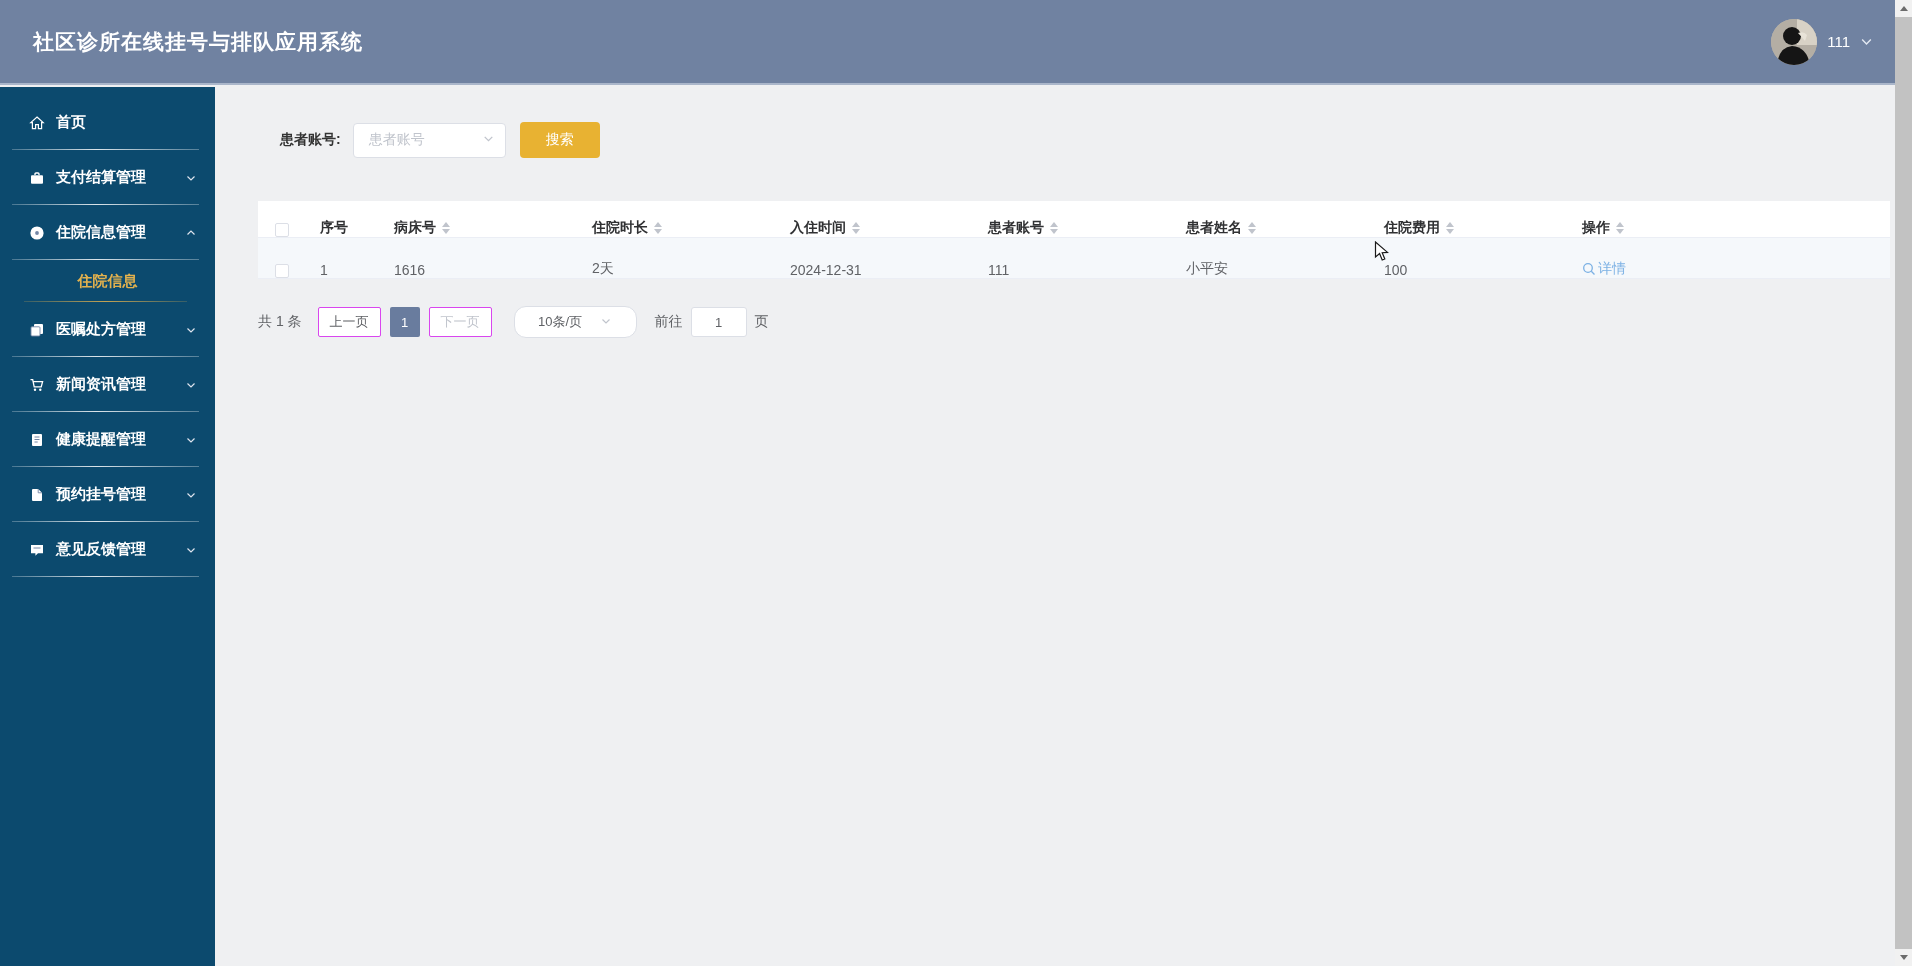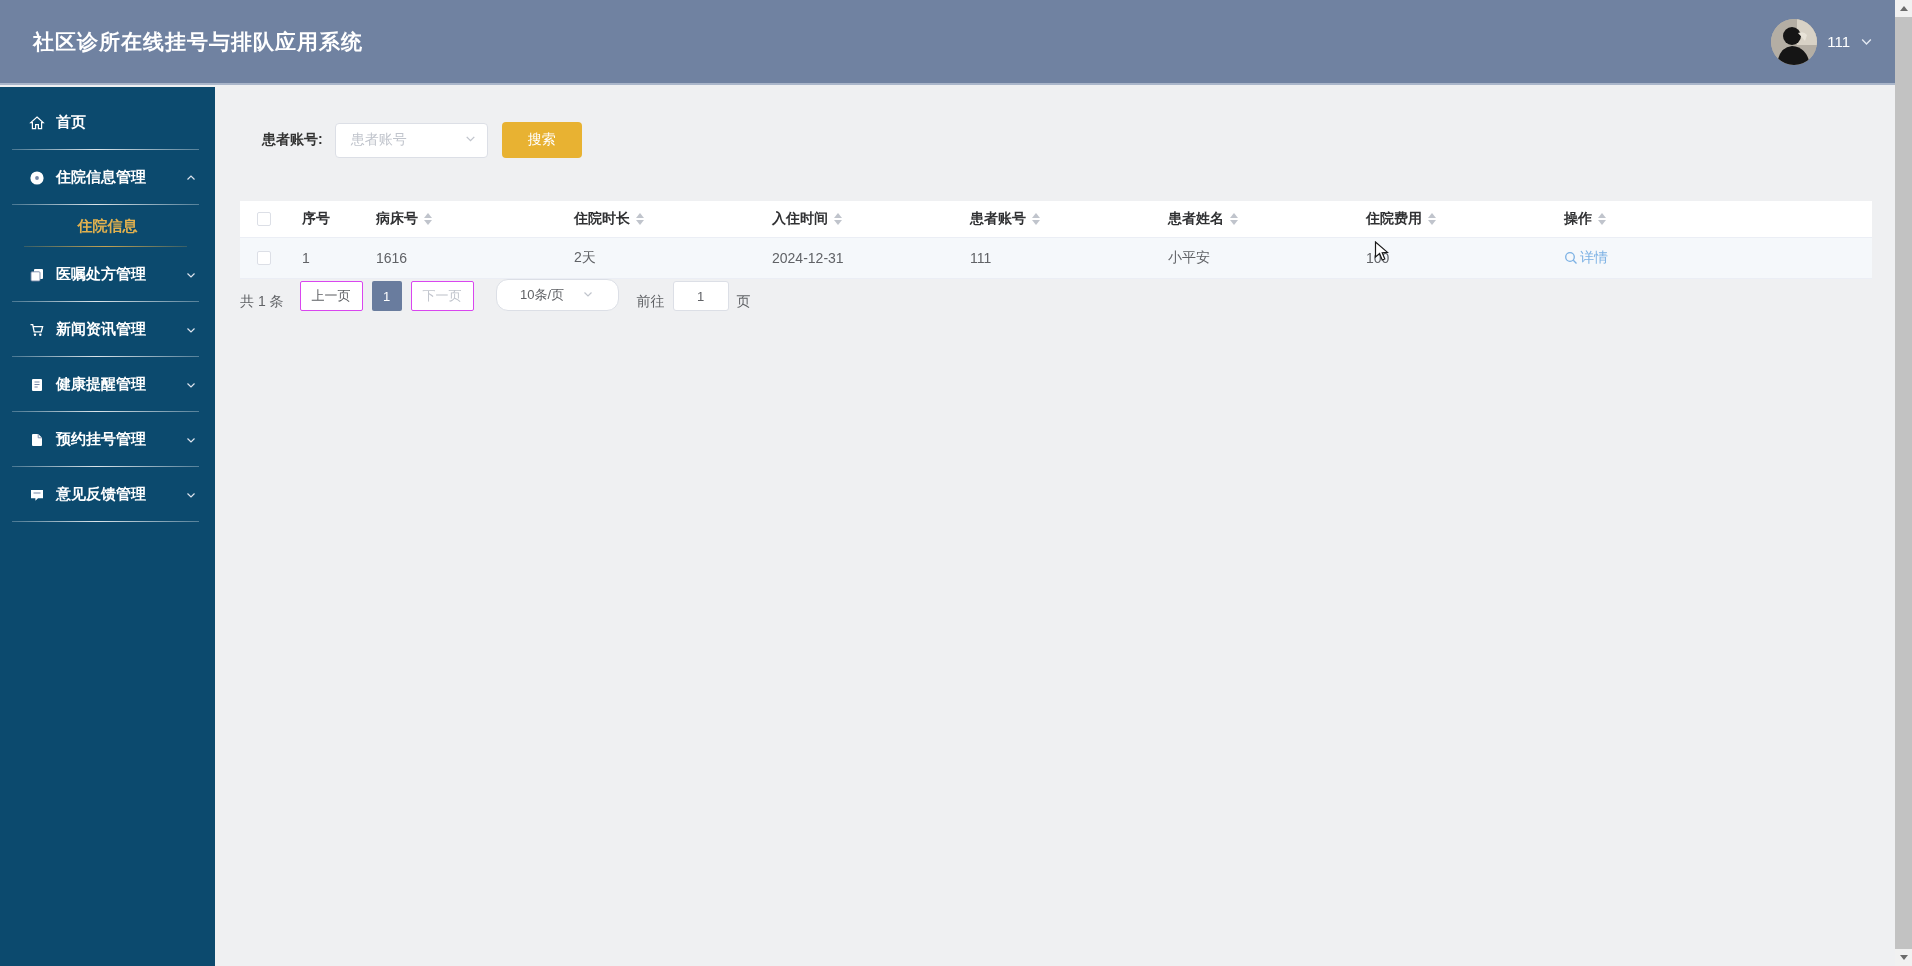--- a/index.html
+++ b/index.html
@@ -56,21 +56,21 @@
     color:#e2b14e; font-size:15px; font-weight:bold; cursor:pointer;
   }
   .submenu-item::after {
     content:""; position:absolute; left:24px; right:28px; bottom:0; height:1px;
     background:linear-gradient(90deg, rgba(226,177,78,0.2), rgba(226,177,78,0.85) 50%, rgba(226,177,78,0.2));
   }
 
   
   .main {
     position:absolute; left:215px; top:87px; right:17px; bottom:0;
-    padding-left:25px;
+    padding-left:43px;
   }
 
   
   .search-row {
     margin-top:35px; padding-left:22px;
     display:flex; align-items:center; height:36px;
   }
   .search-label { font-size:14px; font-weight:bold; color:#333; margin-right:12px; }
   .fake-select {
     width:153px; height:35px; background:#fff; border:1px solid #dcdfe6; border-radius:4px;
@@ -78,21 +78,21 @@
   }
   .fake-select .placeholder { color:#c0c4cc; font-size:14px; flex:1; }
   .search-btn {
     margin-left:14px; width:80px; height:36px; background:#e8b232; border:none; border-radius:4px;
     color:#fff; font-size:14px; cursor:pointer;
     font-family:"Liberation Sans","DejaVu Sans",sans-serif;
   }
 
   
   .table { margin-top:43px; width:1632px; background:#fff; font-size:14px; }
-  .t-row { display:flex; align-items:center; }
+  .t-row { display:flex; align-items:flex-end; }
   .t-head { height:37px; color:#303133; font-weight:bold; border-bottom:1px solid #ebeef5; }
   .t-body-row { height:41px; background:#f5f8fb; color:#606266; border-bottom:1px solid #ebeef5; }
   .cell { padding:0 14px; display:flex; align-items:center; overflow:hidden; white-space:nowrap; }
   .c0 { width:48px; justify-content:center; padding:0; }
   .c1 { width:74px; }
   .c2,.c3,.c4,.c5,.c6,.c7 { width:198px; }
   .c8 { flex:1; }
   .checkbox {
     width:14px; height:14px; background:#fff; border:1px solid #dcdfe6; border-radius:2px;
     display:inline-block; cursor:pointer;
@@ -100,21 +100,21 @@
   .caret-sort { display:inline-flex; flex-direction:column; margin-left:6px; }
   .caret-sort i { display:block; width:0; height:0; border-left:4px solid transparent; border-right:4px solid transparent; }
   .caret-sort .up { border-bottom:5px solid #c0c4cc; margin-bottom:2px; }
   .caret-sort .down { border-top:5px solid #c0c4cc; }
   .link-detail {
     color:#7cb1e4; display:inline-flex; align-items:center; gap:2px; cursor:pointer; font-size:14px;
   }
 
   
   .pager {
-    display:flex; align-items:flex-end; font-size:14px; color:#606266;
+    margin-top:27px; display:flex; align-items:center; font-size:14px; color:#606266;
   }
   .pager-total { margin-right:16px; color:#606266; }
   .pg-btn {
     height:30px; padding:0 11px; background:#fff; border:1px solid #d946ef; border-radius:2px;
     font-size:13px; color:#606266; cursor:pointer; display:flex; align-items:center;
     font-family:"Liberation Sans","DejaVu Sans",sans-serif;
   }
   .pg-btn.disabled { color:#c0c4cc; cursor:default; }
   .pg-current {
     width:30px; height:30px; margin:0 9px; background:#697c9e; color:#fff; border-radius:2px;
@@ -175,20 +175,34 @@
 
     <div class="menu-item">
       <span class="mi-icon">
         <svg width="16" height="16" viewBox="0 0 16 16">
             <path d="M8 2 L14.2 7.6 H12.6 V13.6 H9.4 V9.6 H6.6 V13.6 H3.4 V7.6 H1.8 Z" fill="none" stroke="#fff" stroke-width="1.2"></path>
           </svg>
       </span>
       <span class="mi-label">首页</span>
     </div>
 
+    <div class="menu-item">
+      <span class="mi-icon">
+        <svg width="16" height="16" viewBox="0 0 16 16">
+            <rect x="2" y="5.2" width="12" height="8.6" rx="1" fill="#fff"></rect>
+            <path d="M6 5V4a1 1 0 0 1 1-1h2a1 1 0 0 1 1 1v1" fill="none" stroke="#fff" stroke-width="1.4"></path>
+          </svg>
+      </span>
+      <span class="mi-label">支付结算管理</span>
+      <span class="mi-caret">
+        <svg width="12" height="12" viewBox="0 0 12 12">
+            <path d="M2.5 4.5l3.5 3.5 3.5-3.5" fill="none" stroke="#dde4ee" stroke-width="1.2"></path>
+          </svg>
+      </span>
+    </div>
 
     <div class="menu-item">
       <span class="mi-icon">
         <svg width="16" height="16" viewBox="0 0 16 16">
             <circle cx="8" cy="8" r="6.6" fill="#fff"></circle>
             <circle cx="8" cy="8" r="1.9" fill="#7486a5"></circle>
           </svg>
       </span>
       <span class="mi-label">住院信息管理</span>
       <span class="mi-caret">

